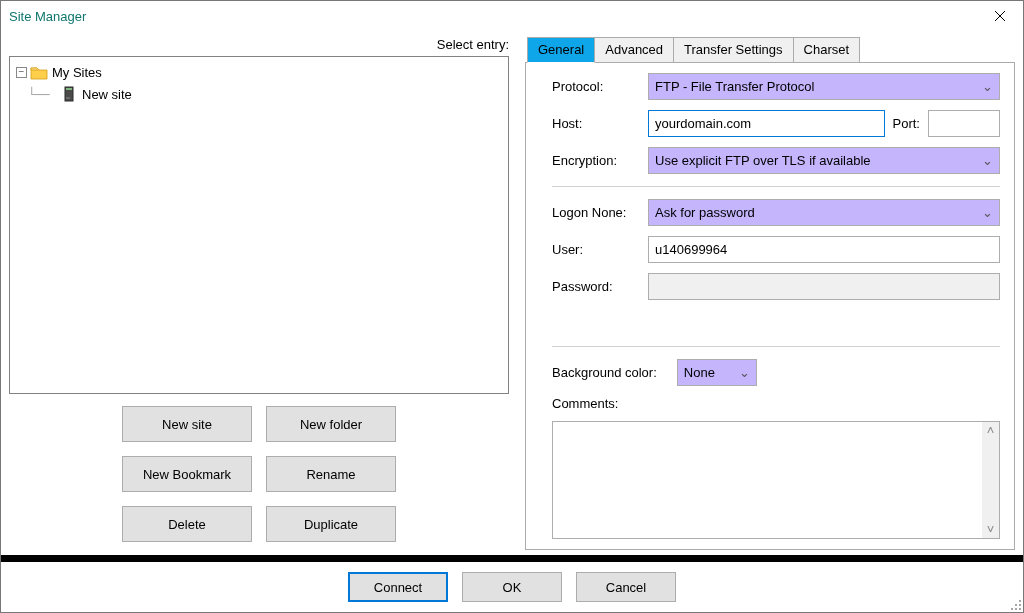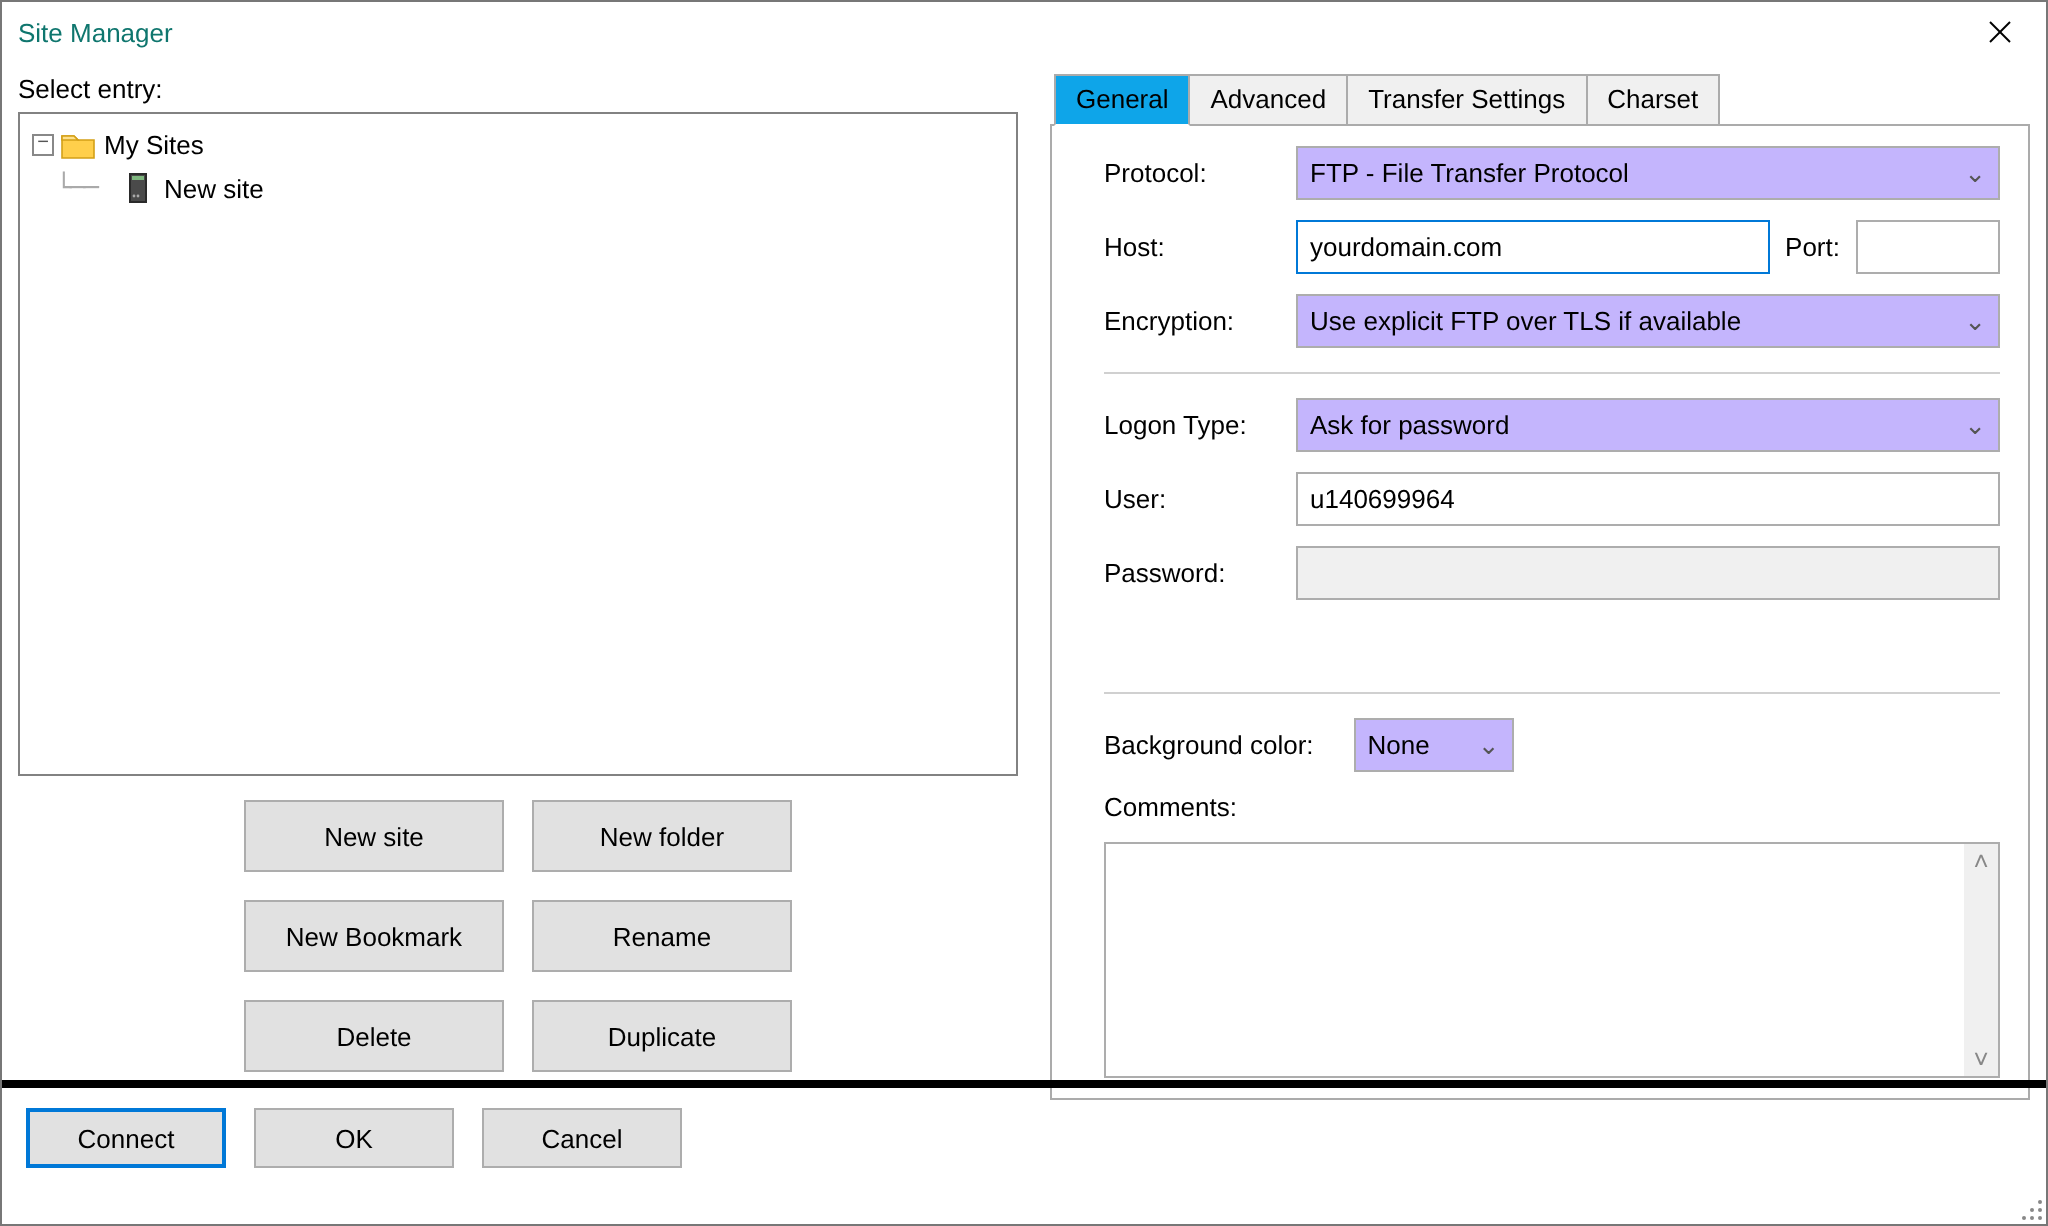--- a/index.html
+++ b/index.html
@@ -49,20 +49,21 @@
       min-height: 0;
     }
     .left-pane {
       width: 500px;
       display: flex;
       flex-direction: column;
     }
     .select-entry-label {
       margin-bottom: 4px;
       color: #000;
+      text-align: right;
     }
     .tree-box {
       border: 1px solid #828282;
       height: 338px;
       background: #fff;
       padding: 4px 6px;
       overflow: auto;
     }
     .tree-node {
       display: flex;
@@ -240,24 +241,24 @@
     }
     .scrollbar .arr {
       width: 17px; height: 17px;
       display: flex; align-items: center; justify-content: center;
       color: #888;
       cursor: pointer;
     }
 
     
     .footer {
-      border-top: 4px solid #000000;
-      padding: 10px 12px 28px;
-      display: flex;
-      justify-content: flex-start;
+      border-top: 7px solid #000000;
+      padding: 10px 12px 10px;
+      display: flex;
+      justify-content: center;
       gap: 14px;
     }
     .footer .win-button {
       width: 100px;
       height: 30px;
     }
     .footer .win-button.primary {
       border: 2px solid #0078d7;
       background: #e1e1e1;
     }
@@ -359,21 +360,21 @@
       </div>
 
       <div class="form-label">Encryption:</div>
       <div class="win-select">
         <span>Use explicit FTP over TLS if available</span>
         <span class="chev">⌄</span>
       </div>
 
       <div class="divider"></div>
 
-      <div class="form-label">Logon Type:</div>
+      <div class="form-label">Logon None:</div>
       <div class="win-select">
         <span>Ask for password</span>
         <span class="chev">⌄</span>
       </div>
 
       <div class="form-label">User:</div>
       <div class="win-input">
         <input class="plain" value="u140699964" style="">
       </div>
 

